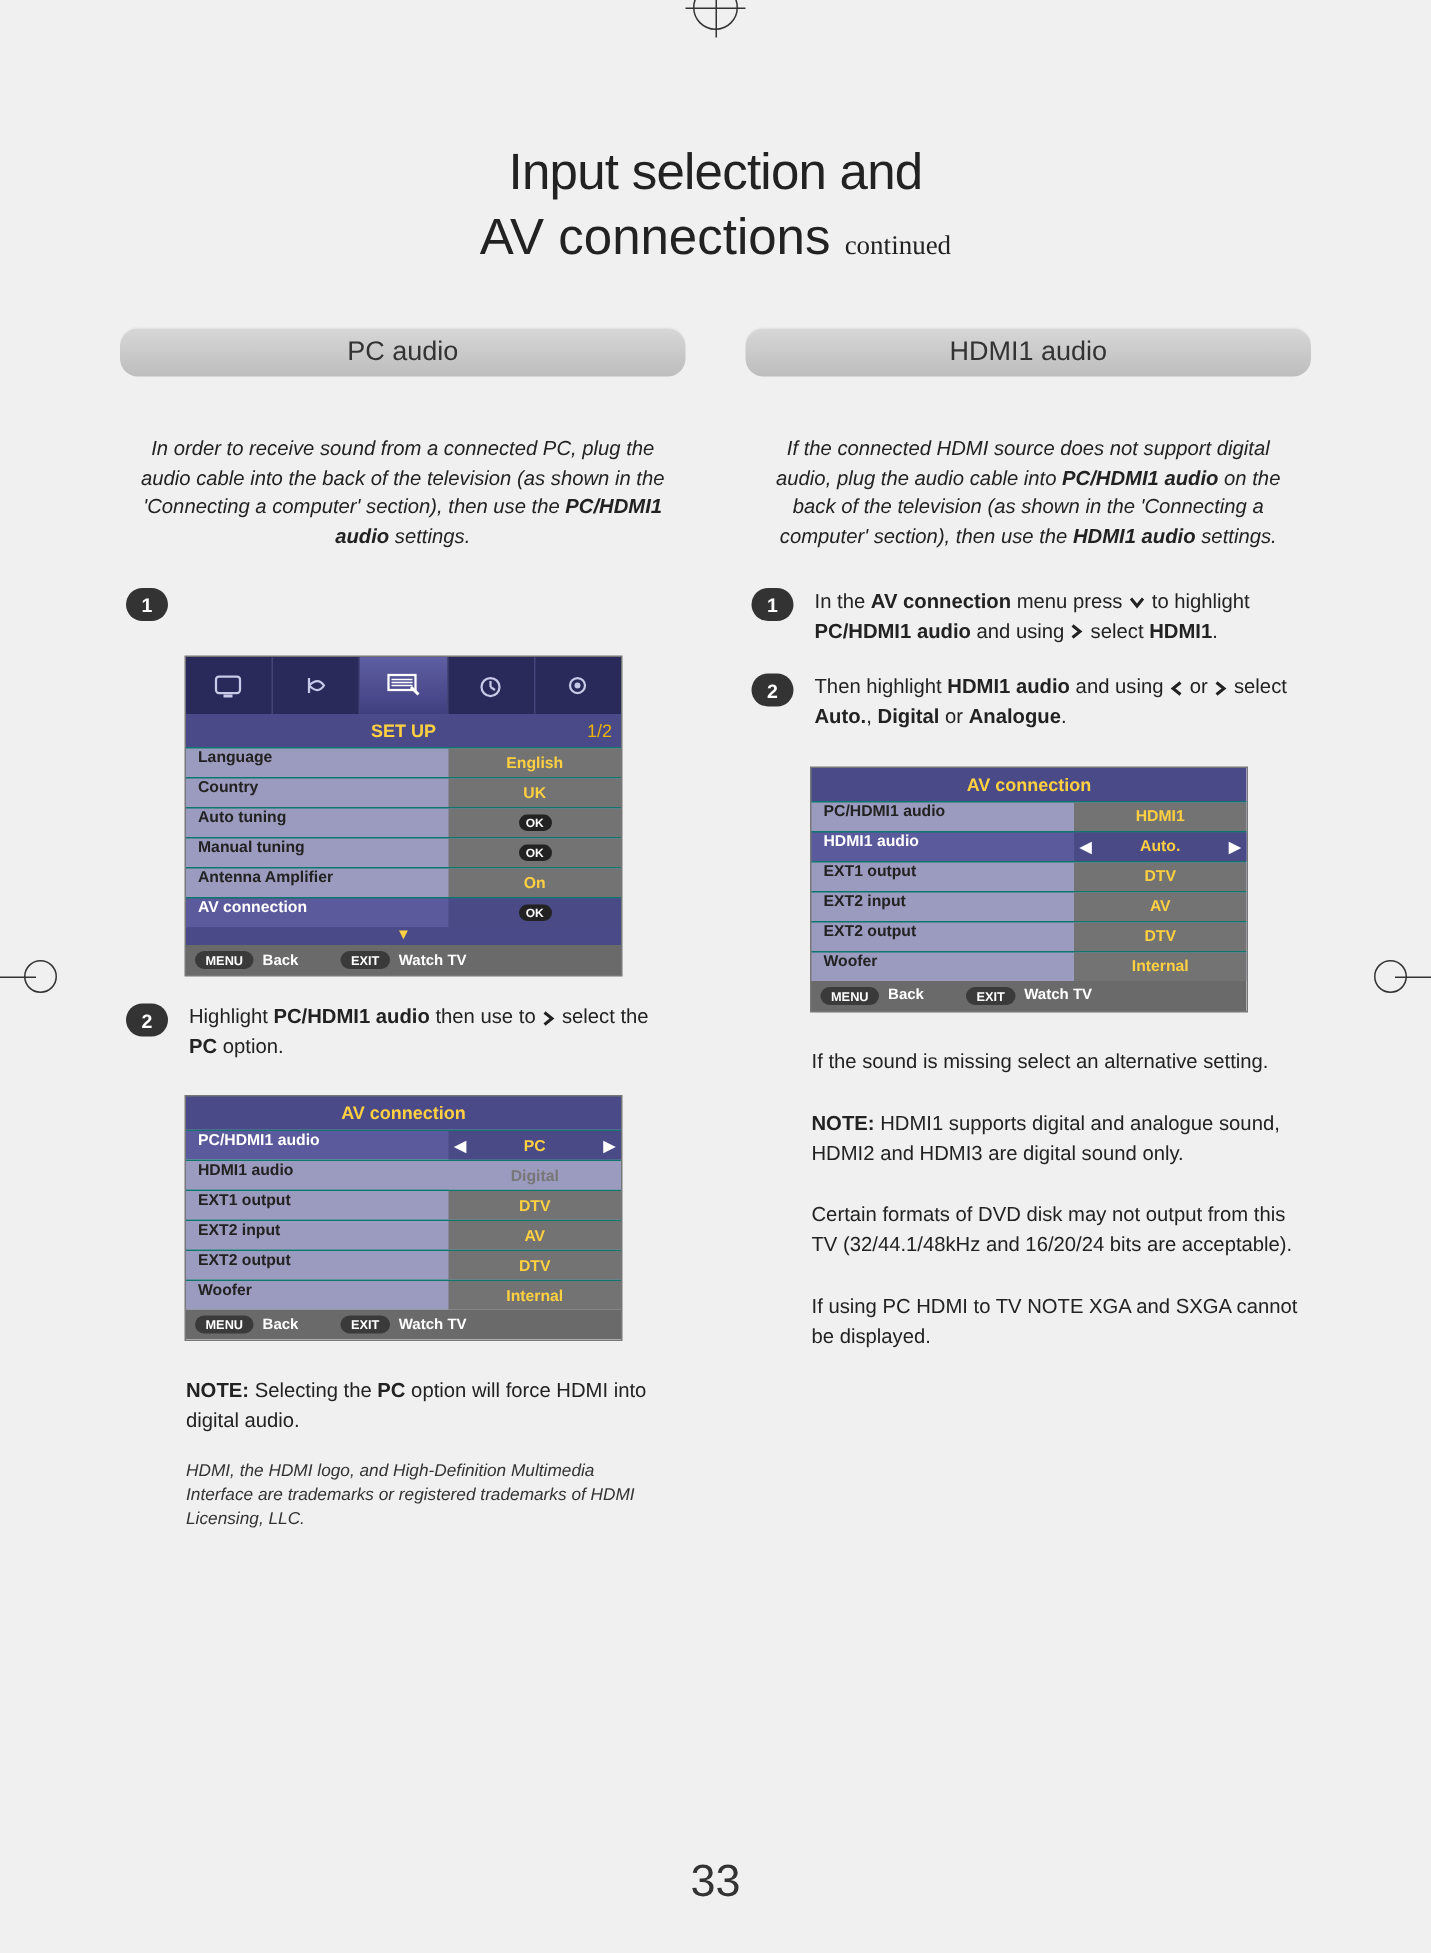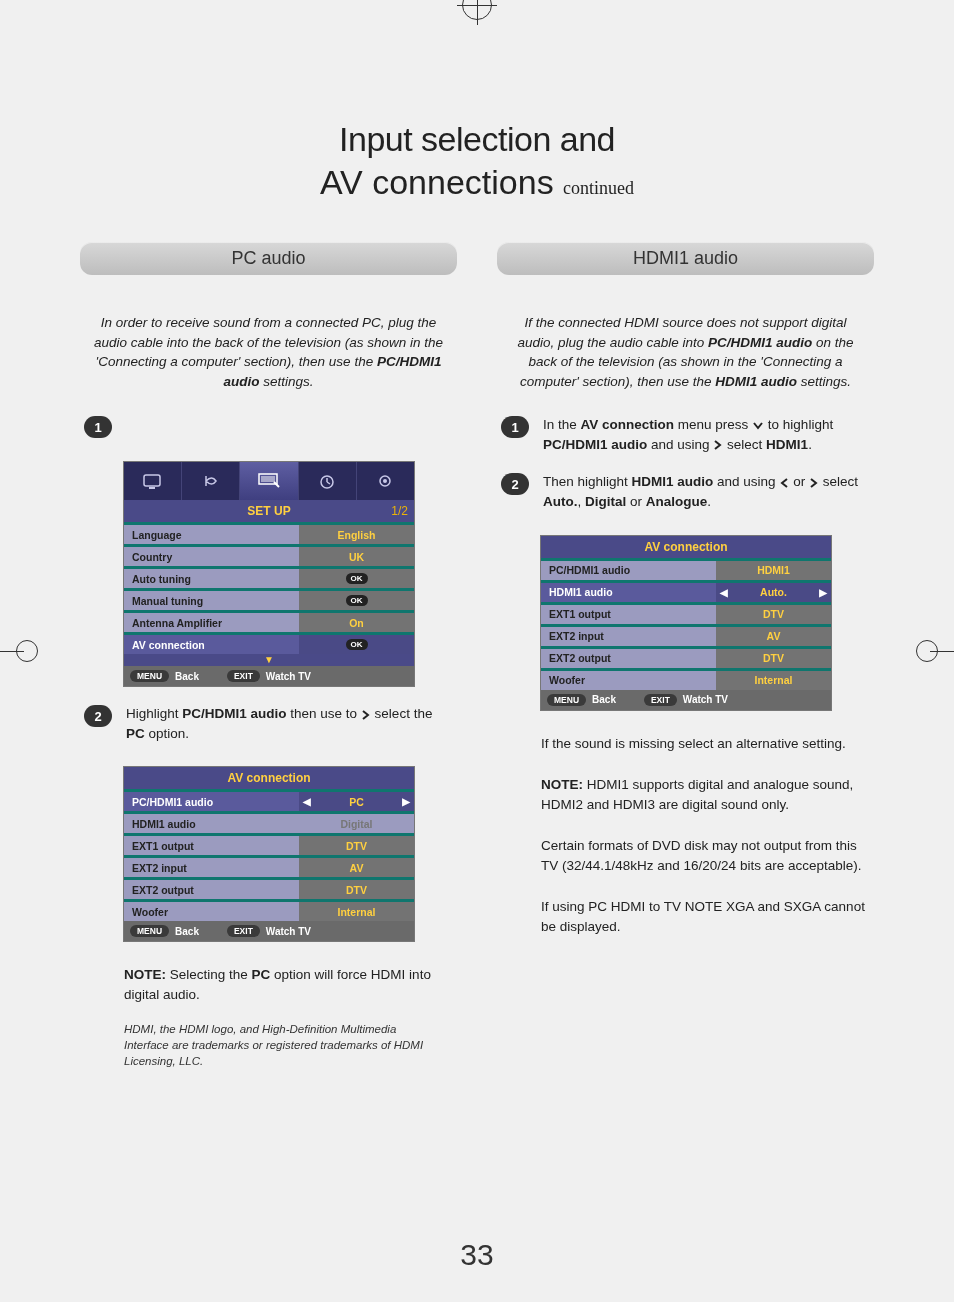--- a/index.html
+++ b/index.html
@@ -52,21 +52,21 @@
     width: 20px;
     height: 20px;
     border: 1px solid #333;
     border-radius: 50%;
   }
   .side-circ-left { left: 16px; }
   .side-circ-right { right: 16px; }
 
   .page {
     position: relative;
-    padding: 120px 80px 40px 80px;
+    padding: 96px 80px 40px 80px;
     box-sizing: border-box;
     height: 100%;
   }
 
   h1.title {
     text-align: center;
     font-weight: 300;
     font-size: 34px;
     margin: 0 0 4px 0;
     letter-spacing: -0.5px;
@@ -180,23 +180,23 @@
     color: #eab308;
     font-weight: 400;
   }
 
   .osd-rows { }
   .osd-row {
     display: flex;
     background: #9b9bbf;
     color: #222;
     font-weight: 700;
-    border-top: 3px solid #0f766e;
+    border-top: 1px solid #0f766e;
     height: 19px;
-    align-items: center;
+    align-items: flex-start;
   }
   .osd-row.highlight { background: #5a5a9c; color:#fff; }
   .osd-row .label {
     flex: 1;
     padding-left: 8px;
     font-size: 10.5px;
   }
   .osd-row .value {
     width: 115px;
     text-align: center;

